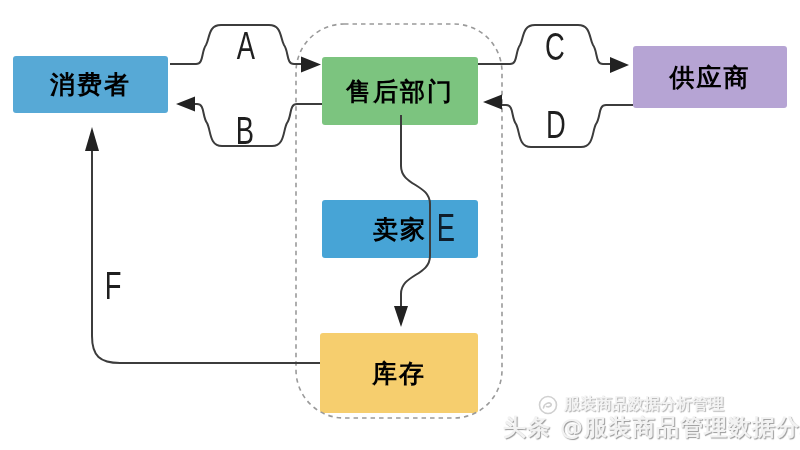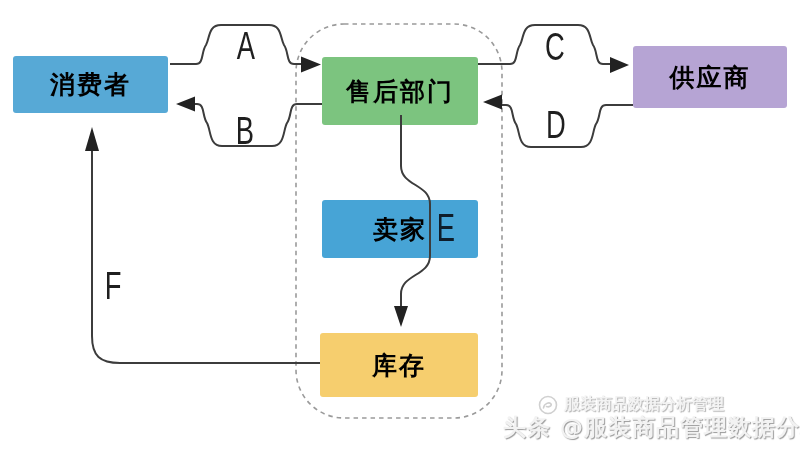--- a/index.html
+++ b/index.html
@@ -9,21 +9,21 @@
   }
   
   .node{
     position:absolute;z-index:2;display:flex;align-items:center;justify-content:center;
     border-radius:3px;color:#000000;font-weight:bold;font-size:25px;letter-spacing:2px;
   }
   .node-consumer  {left:13px;  top:56px;  width:155px;height:57px;background:#57a9d6;}
   .node-aftersales{left:322px; top:57px;  width:156px;height:68px;background:#7cc47f;}
   .node-supplier  {left:633px; top:46px;  width:154px;height:62px;background:#b6a4d4;}
   .node-seller    {left:322px; top:200px; width:156px;height:58px;background:#47a4d6;}
-  .node-inventory {left:320px; top:333px; width:158px;height:64px;background:#f6ce6e;}
+  .node-inventory {left:320px; top:333px; width:158px;height:80px;background:#f6ce6e;}
   
   .wires{position:absolute;left:0;top:0;z-index:3;pointer-events:none;}
   
   .edge-letter{
     position:absolute;z-index:4;font-family:"Liberation Sans",sans-serif;
     font-size:38px;font-weight:400;color:#1f1f1f;
     transform:translate(-50%,-50%) scaleX(0.72);
   }
   .letter-a{left:246px;top:46px;}
   .letter-b{left:245px;top:131px;}

